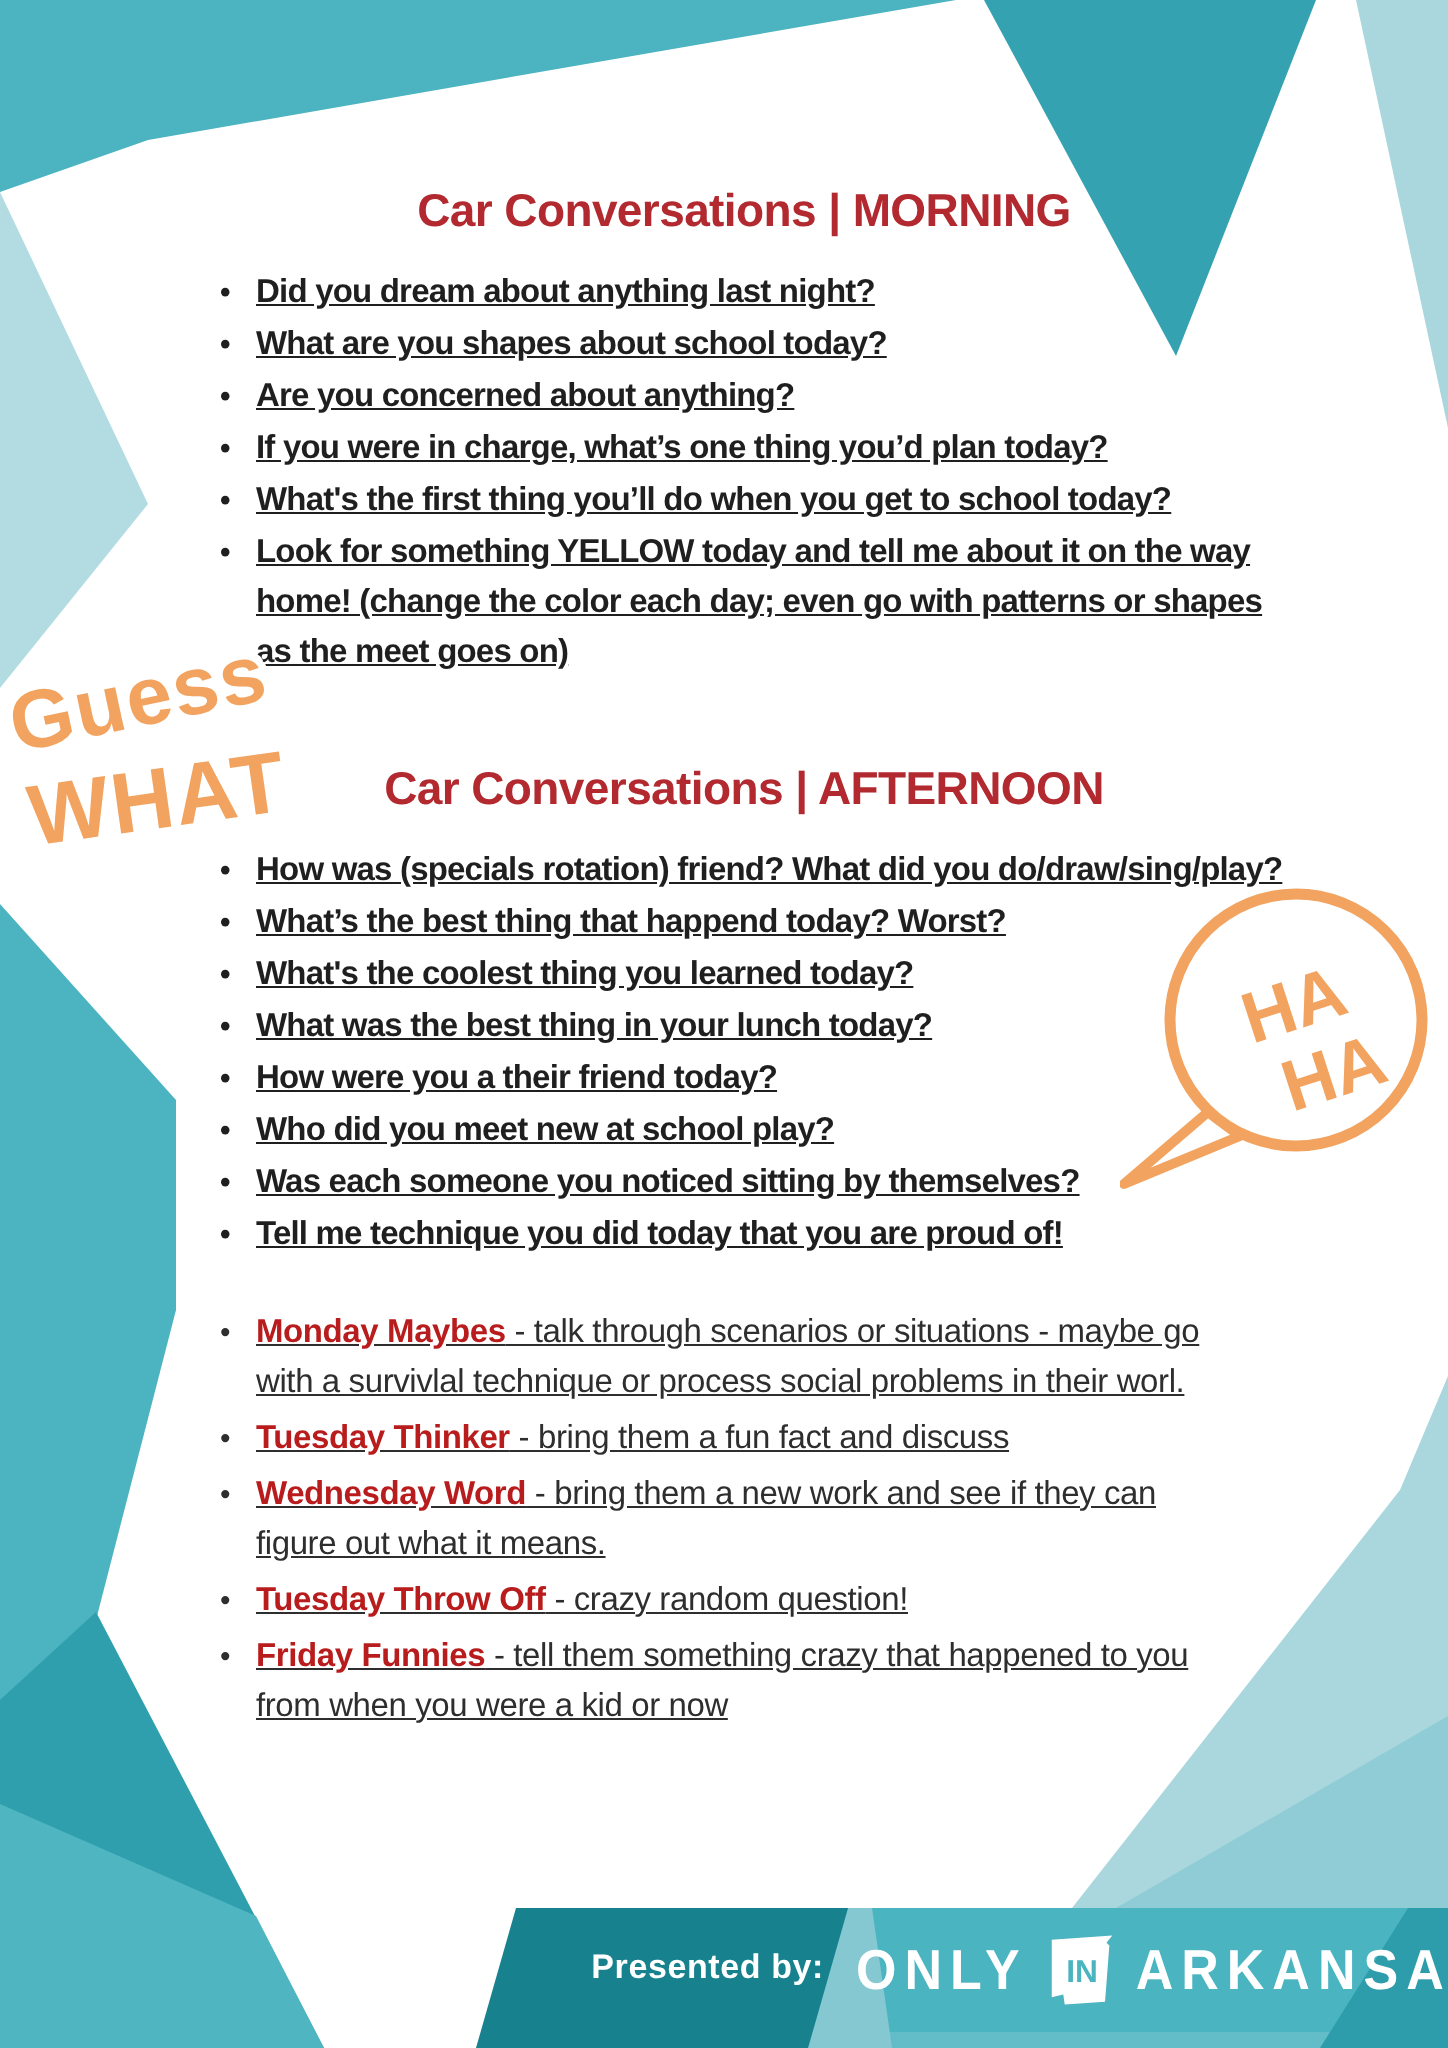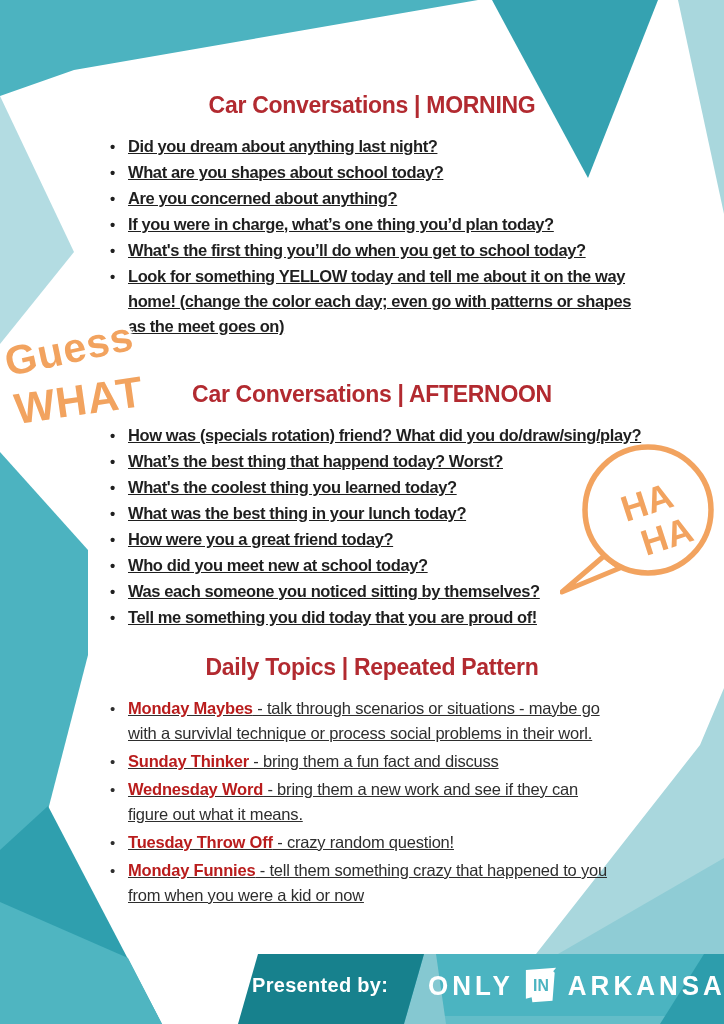--- a/index.html
+++ b/index.html
@@ -46,21 +46,21 @@
   
   .guess{position:absolute;z-index:4;color:#f2a35f;font-weight:bold;
     text-shadow:-3px -3px 0 #fff,3px -3px 0 #fff,-3px 3px 0 #fff,3px 3px 0 #fff,
                 -4px 0 0 #fff,4px 0 0 #fff,0 -4px 0 #fff,0 4px 0 #fff;}
   .guess-1{left:4px;top:326px;font-size:41px;transform:rotate(-12deg);letter-spacing:1px;}
   .guess-2{left:14px;top:376px;font-size:43px;transform:rotate(-8deg);letter-spacing:1px;}
   .haha-wrap{position:absolute;left:560px;top:430px;z-index:4;}
   
   .presented{
     position:absolute;left:252px;top:974px;width:160px;z-index:4;
-    color:#fff;font-size:20px;font-weight:bold;text-align:left;letter-spacing:0.3px;
+    color:#fff;font-size:17px;font-weight:bold;text-align:right;letter-spacing:0.3px;
   }
   .brand{
     position:absolute;left:428px;top:962px;z-index:4;
     display:flex;align-items:center;gap:9px;color:#fff;
   }
   .brand .word{font-size:26px;font-weight:bold;letter-spacing:4px;transform:scaleY(1.08);}
   .brand .state{width:36px;height:46px;display:block;}
 </style>
 </head>
 <body>
@@ -128,59 +128,58 @@
           <li>
             <span class="blt">•</span>
             <span class="txt">What's the coolest thing you learned today?</span>
           </li>
           <li>
             <span class="blt">•</span>
             <span class="txt">What was the best thing in your lunch today?</span>
           </li>
           <li>
             <span class="blt">•</span>
-            <span class="txt">How were you a great friend today?</span>
-          </li>
-          <li>
-            <span class="blt">•</span>
-            <span class="txt">Who did you meet new at school today?</span>
+            <span class="txt">How were you a their friend today?</span>
+          </li>
+          <li>
+            <span class="blt">•</span>
+            <span class="txt">Who did you meet new at school play?</span>
           </li>
           <li>
             <span class="blt">•</span>
             <span class="txt">Was each someone you noticed sitting by themselves?</span>
           </li>
           <li>
             <span class="blt">•</span>
-            <span class="txt">Tell me something you did today that you are proud of!</span>
+            <span class="txt">Tell me technique you did today that you are proud of!</span>
           </li>
         </ul>
     </div>
 
     <div class="sec-daily">
-      <h2 class="section-title">Daily Topics | Repeated Pattern</h2>
       <ul class="qlist">
           <li>
             <span class="blt">•</span>
             <span class="txt"><strong>Monday Maybes</strong> - talk through scenarios or situations - maybe go with a survivlal technique or process social problems in their worl.</span>
           </li>
           <li>
             <span class="blt">•</span>
-            <span class="txt"><strong>Sunday Thinker</strong> - bring them a fun fact and discuss</span>
+            <span class="txt"><strong>Tuesday Thinker</strong> - bring them a fun fact and discuss</span>
           </li>
           <li>
             <span class="blt">•</span>
             <span class="txt"><strong>Wednesday Word</strong> - bring them a new work and see if they can figure out what it means.</span>
           </li>
           <li>
             <span class="blt">•</span>
             <span class="txt"><strong>Tuesday Throw Off</strong> - crazy random question!</span>
           </li>
           <li>
             <span class="blt">•</span>
-            <span class="txt"><strong>Monday Funnies</strong> - tell them something crazy that happened to you from when you were a kid or now</span>
+            <span class="txt"><strong>Friday Funnies</strong> - tell them something crazy that happened to you from when you were a kid or now</span>
           </li>
         </ul>
     </div>
 
   </div>
 
   <div>
     <span class="guess guess-1">Guess</span>
     <span class="guess guess-2">WHAT</span>
   </div>

